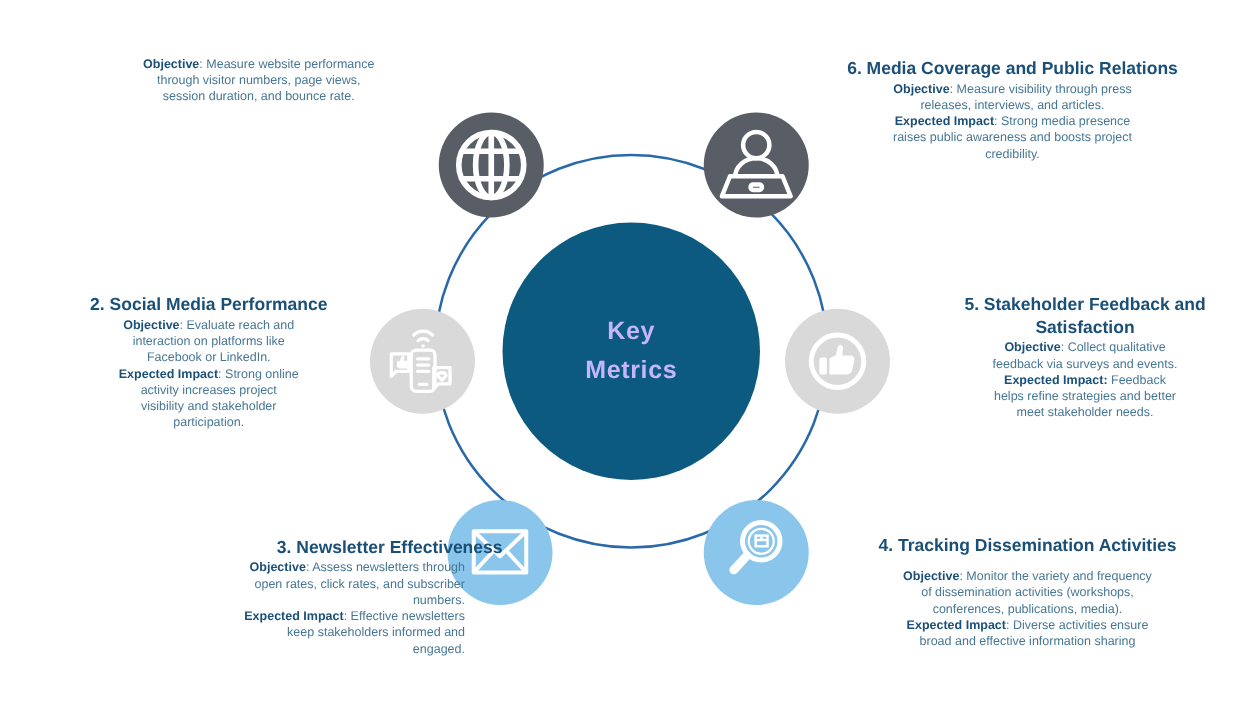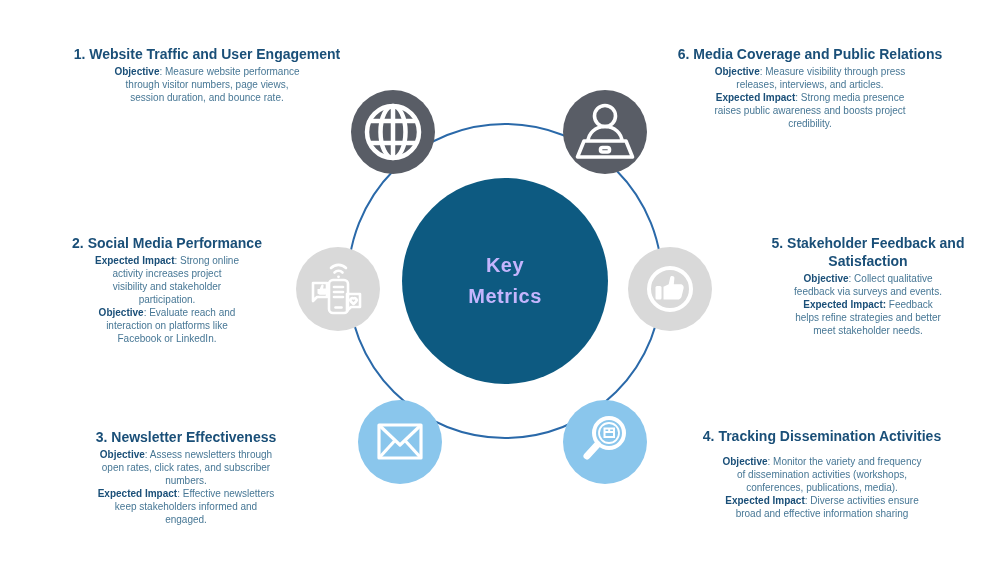--- a/index.html
+++ b/index.html
@@ -35,21 +35,21 @@
     margin:0 -30px 2px;color:#1a4f78;font-size:14px;font-weight:700;
     line-height:1.3;white-space:pre-line;
   }
   .tb .bd{
     margin:0;color:#477795;font-size:10px;line-height:1.3;white-space:pre-line;
   }
   .tb .lbl{color:#1a4f78;font-weight:700;}
   .bd.gap{margin-top:10px;}
   .tb1{left:37px;top:45px;width:340px;}
   .tb2{left:37px;top:234px;width:260px;}
-  .tb3{left:16px;top:428px;width:340px;}
+  .tb3{left:32px;top:428px;width:340px;text-align:right;}
   .tb4{left:642px;top:427px;width:360px;}
   .tb5{left:733px;top:234px;width:270px;}
   .tb6{left:640px;top:45px;width:340px;}
 </style>
 </head>
 <body>
 
 <div class="canvas">
 
   <svg class="ring-svg" width="1000" height="563">
@@ -133,35 +133,34 @@
           <rect x="41.5" y="28.5" width="9.5" height="8.5"></rect>
           <line x1="41.5" y1="32" x2="51" y2="32"></line>
           <line x1="46.2" y1="28.5" x2="46.2" y2="32"></line>
         </g>
         <line x1="34.5" y1="44.5" x2="24" y2="56" stroke-width="7" stroke-linecap="round"></line>
       </g>
     </svg>
   </div>
 
   <div class="tb tb1">
-    <h3 class="hd">1. Website Traffic and User Engagement</h3>
     <p class="bd"><b class="lbl">Objective</b><span>: Measure website performance
 through visitor numbers, page views,
 session duration, and bounce rate.</span></p>
   </div>
 
   <div class="tb tb2">
     <h3 class="hd">2. Social Media Performance</h3>
+    <p class="bd"><b class="lbl">Objective</b><span>: Evaluate reach and
+interaction on platforms like
+Facebook or LinkedIn.</span></p>
     <p class="bd"><b class="lbl">Expected Impact</b><span>: Strong online
 activity increases project
 visibility and stakeholder
 participation.</span></p>
-    <p class="bd"><b class="lbl">Objective</b><span>: Evaluate reach and
-interaction on platforms like
-Facebook or LinkedIn.</span></p>
   </div>
 
   <div class="tb tb3">
     <h3 class="hd">3. Newsletter Effectiveness</h3>
     <p class="bd"><b class="lbl">Objective</b><span>: Assess newsletters through
 open rates, click rates, and subscriber
 numbers.</span></p>
     <p class="bd"><b class="lbl">Expected Impact</b><span>: Effective newsletters
 keep stakeholders informed and
 engaged.</span></p>

